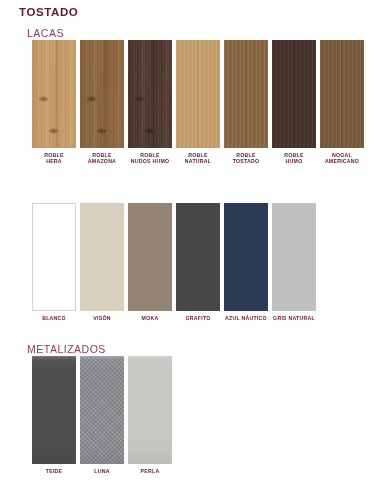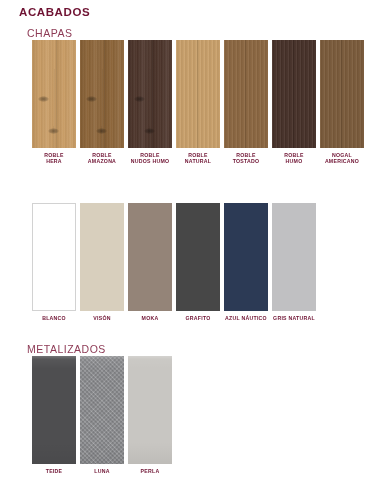--- a/index.html
+++ b/index.html
@@ -152,23 +152,23 @@
       rgba(255,255,255,0.00) 12%,
       rgba(0,0,0,0.00) 80%,
       rgba(0,0,0,0.05) 100%);
   }
 </style>
 </head>
 <body>
 
 <div class="page">
 
-  <div class="main-title">ACABADOS</div>
-
-  <div class="section-title" id="sec-title-0">CHAPAS</div>
+  <div class="main-title">TOSTADO</div>
+
+  <div class="section-title" id="sec-title-0">LACAS</div>
   <div class="row" id="row-0">
       <div class="cell">
         <div class="swatch" style="background: rgb(199, 154, 98);">
           <div class="grain v"></div>
           <div class="seam" style="left: 24px;"></div>
           <div class="knot" style="left: 6px; top: 56px;"></div>
           <div class="knot" style="left: 16px; top: 88px;"></div>
         </div>
         <div class="label">ROBLE
 HERA</div>

